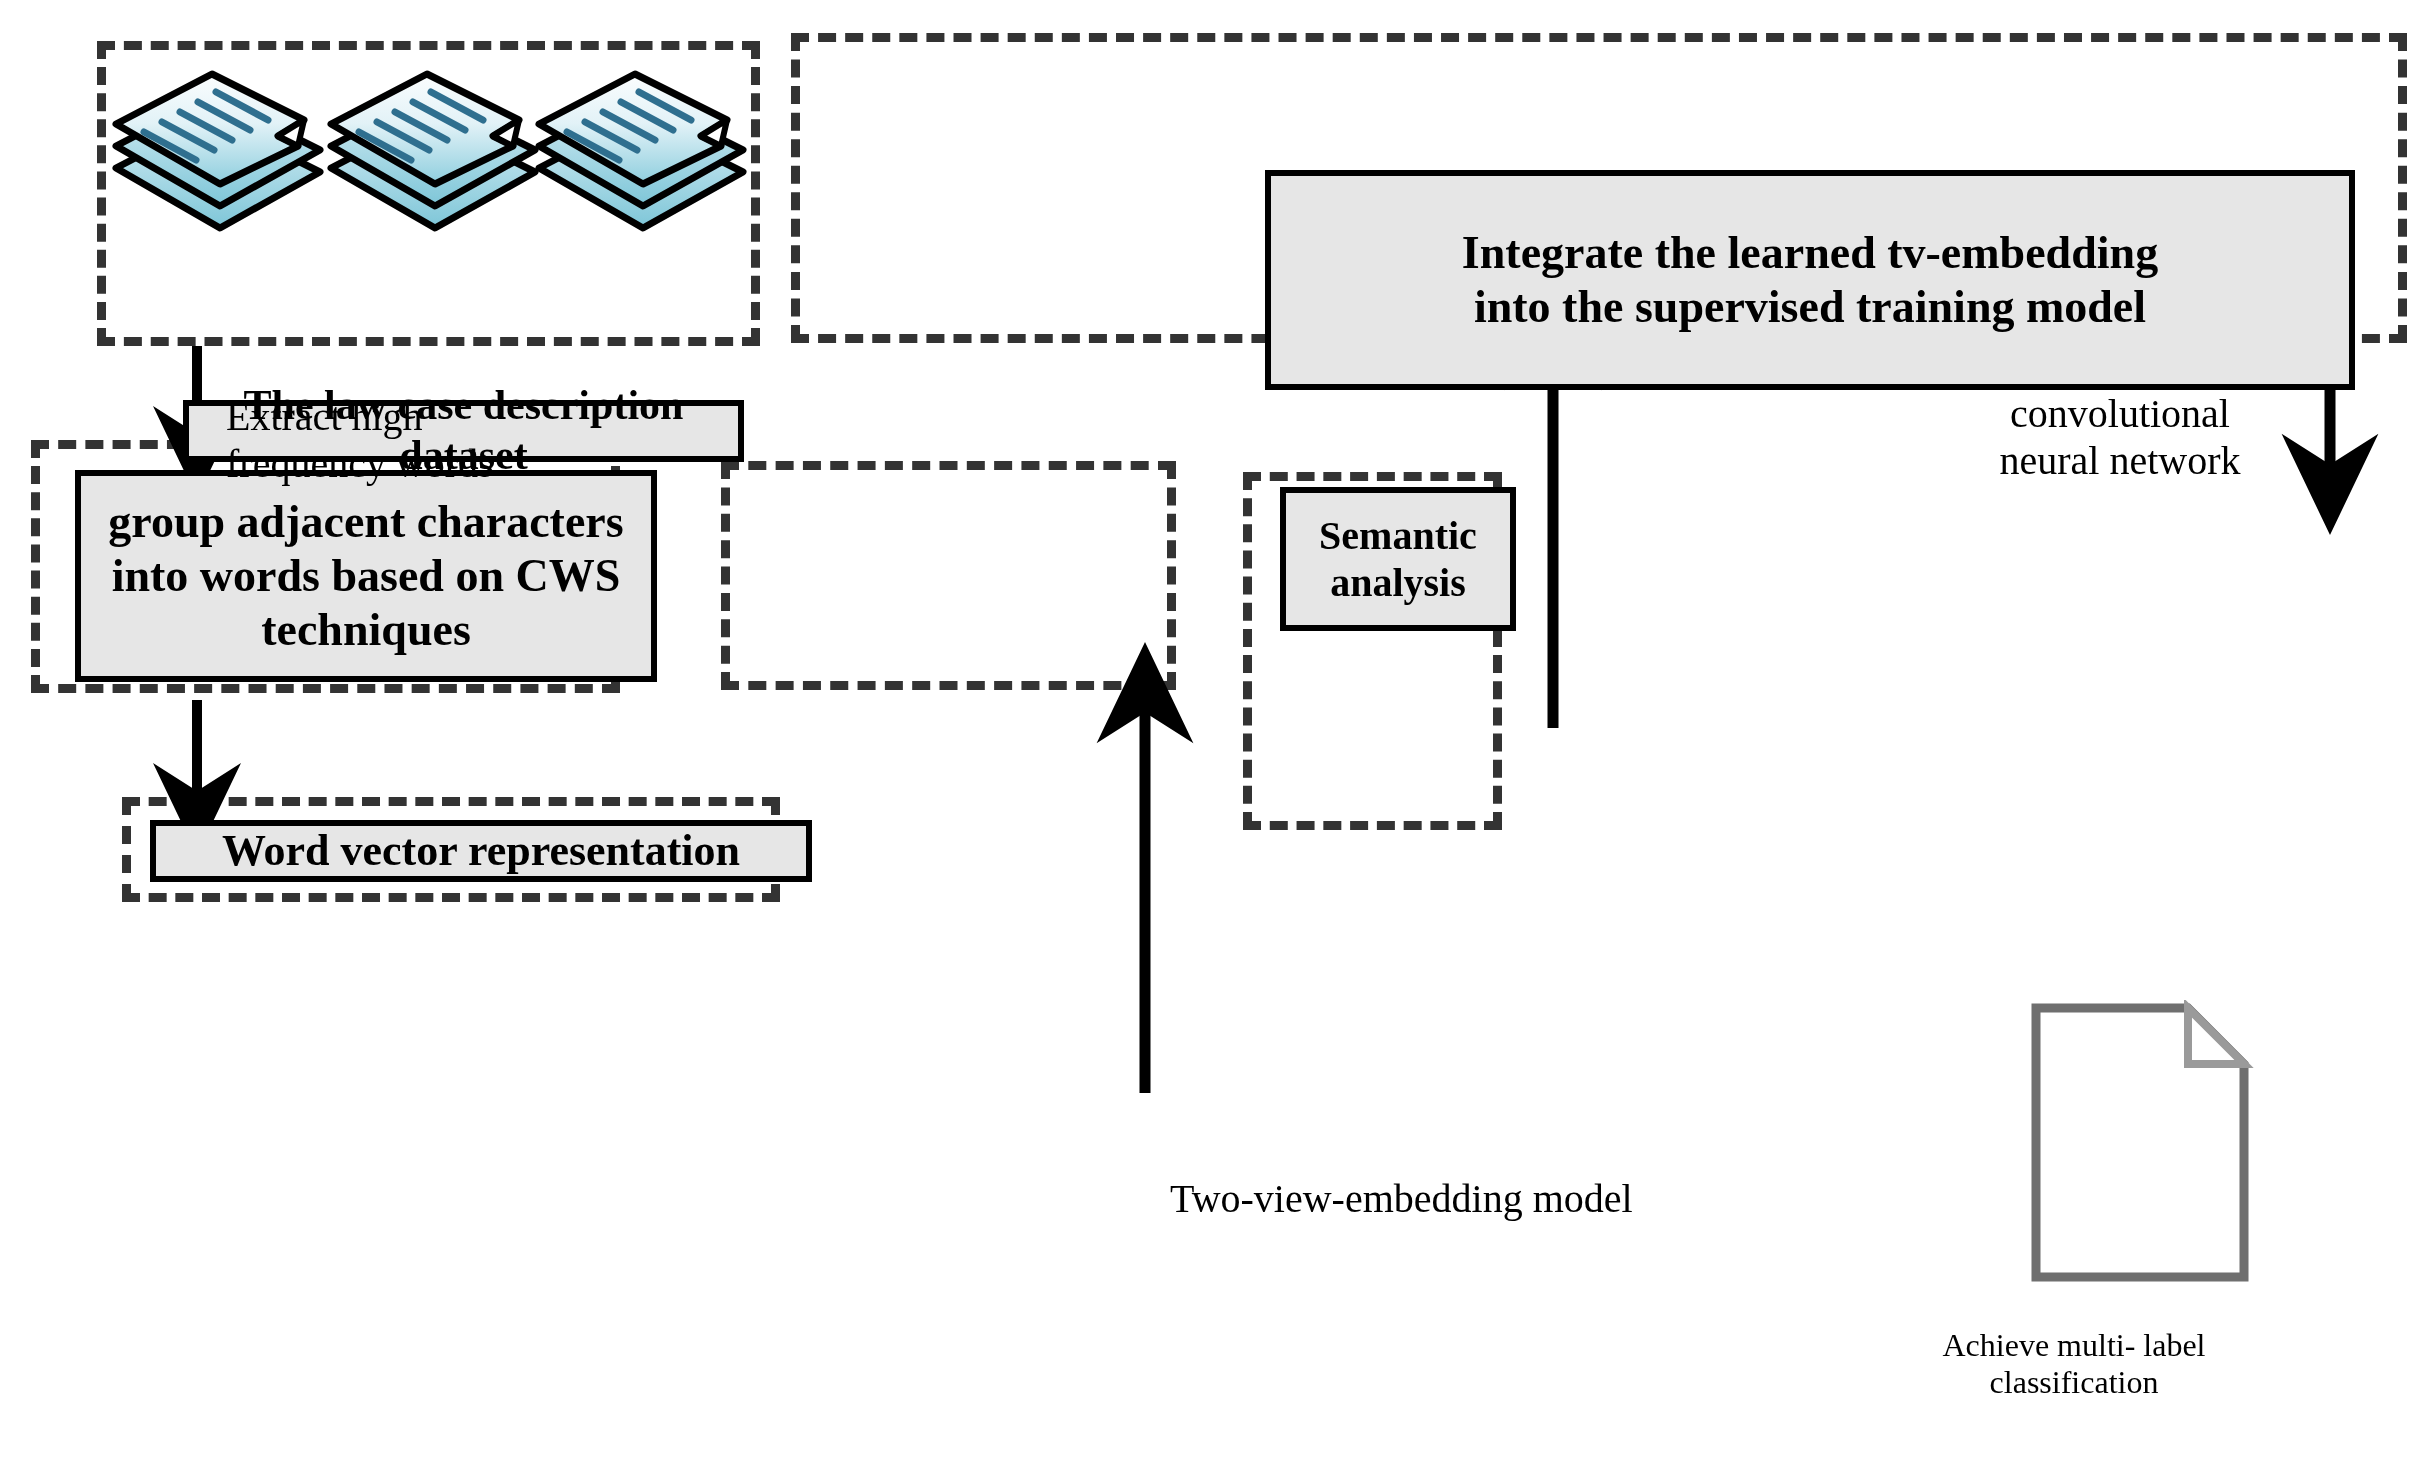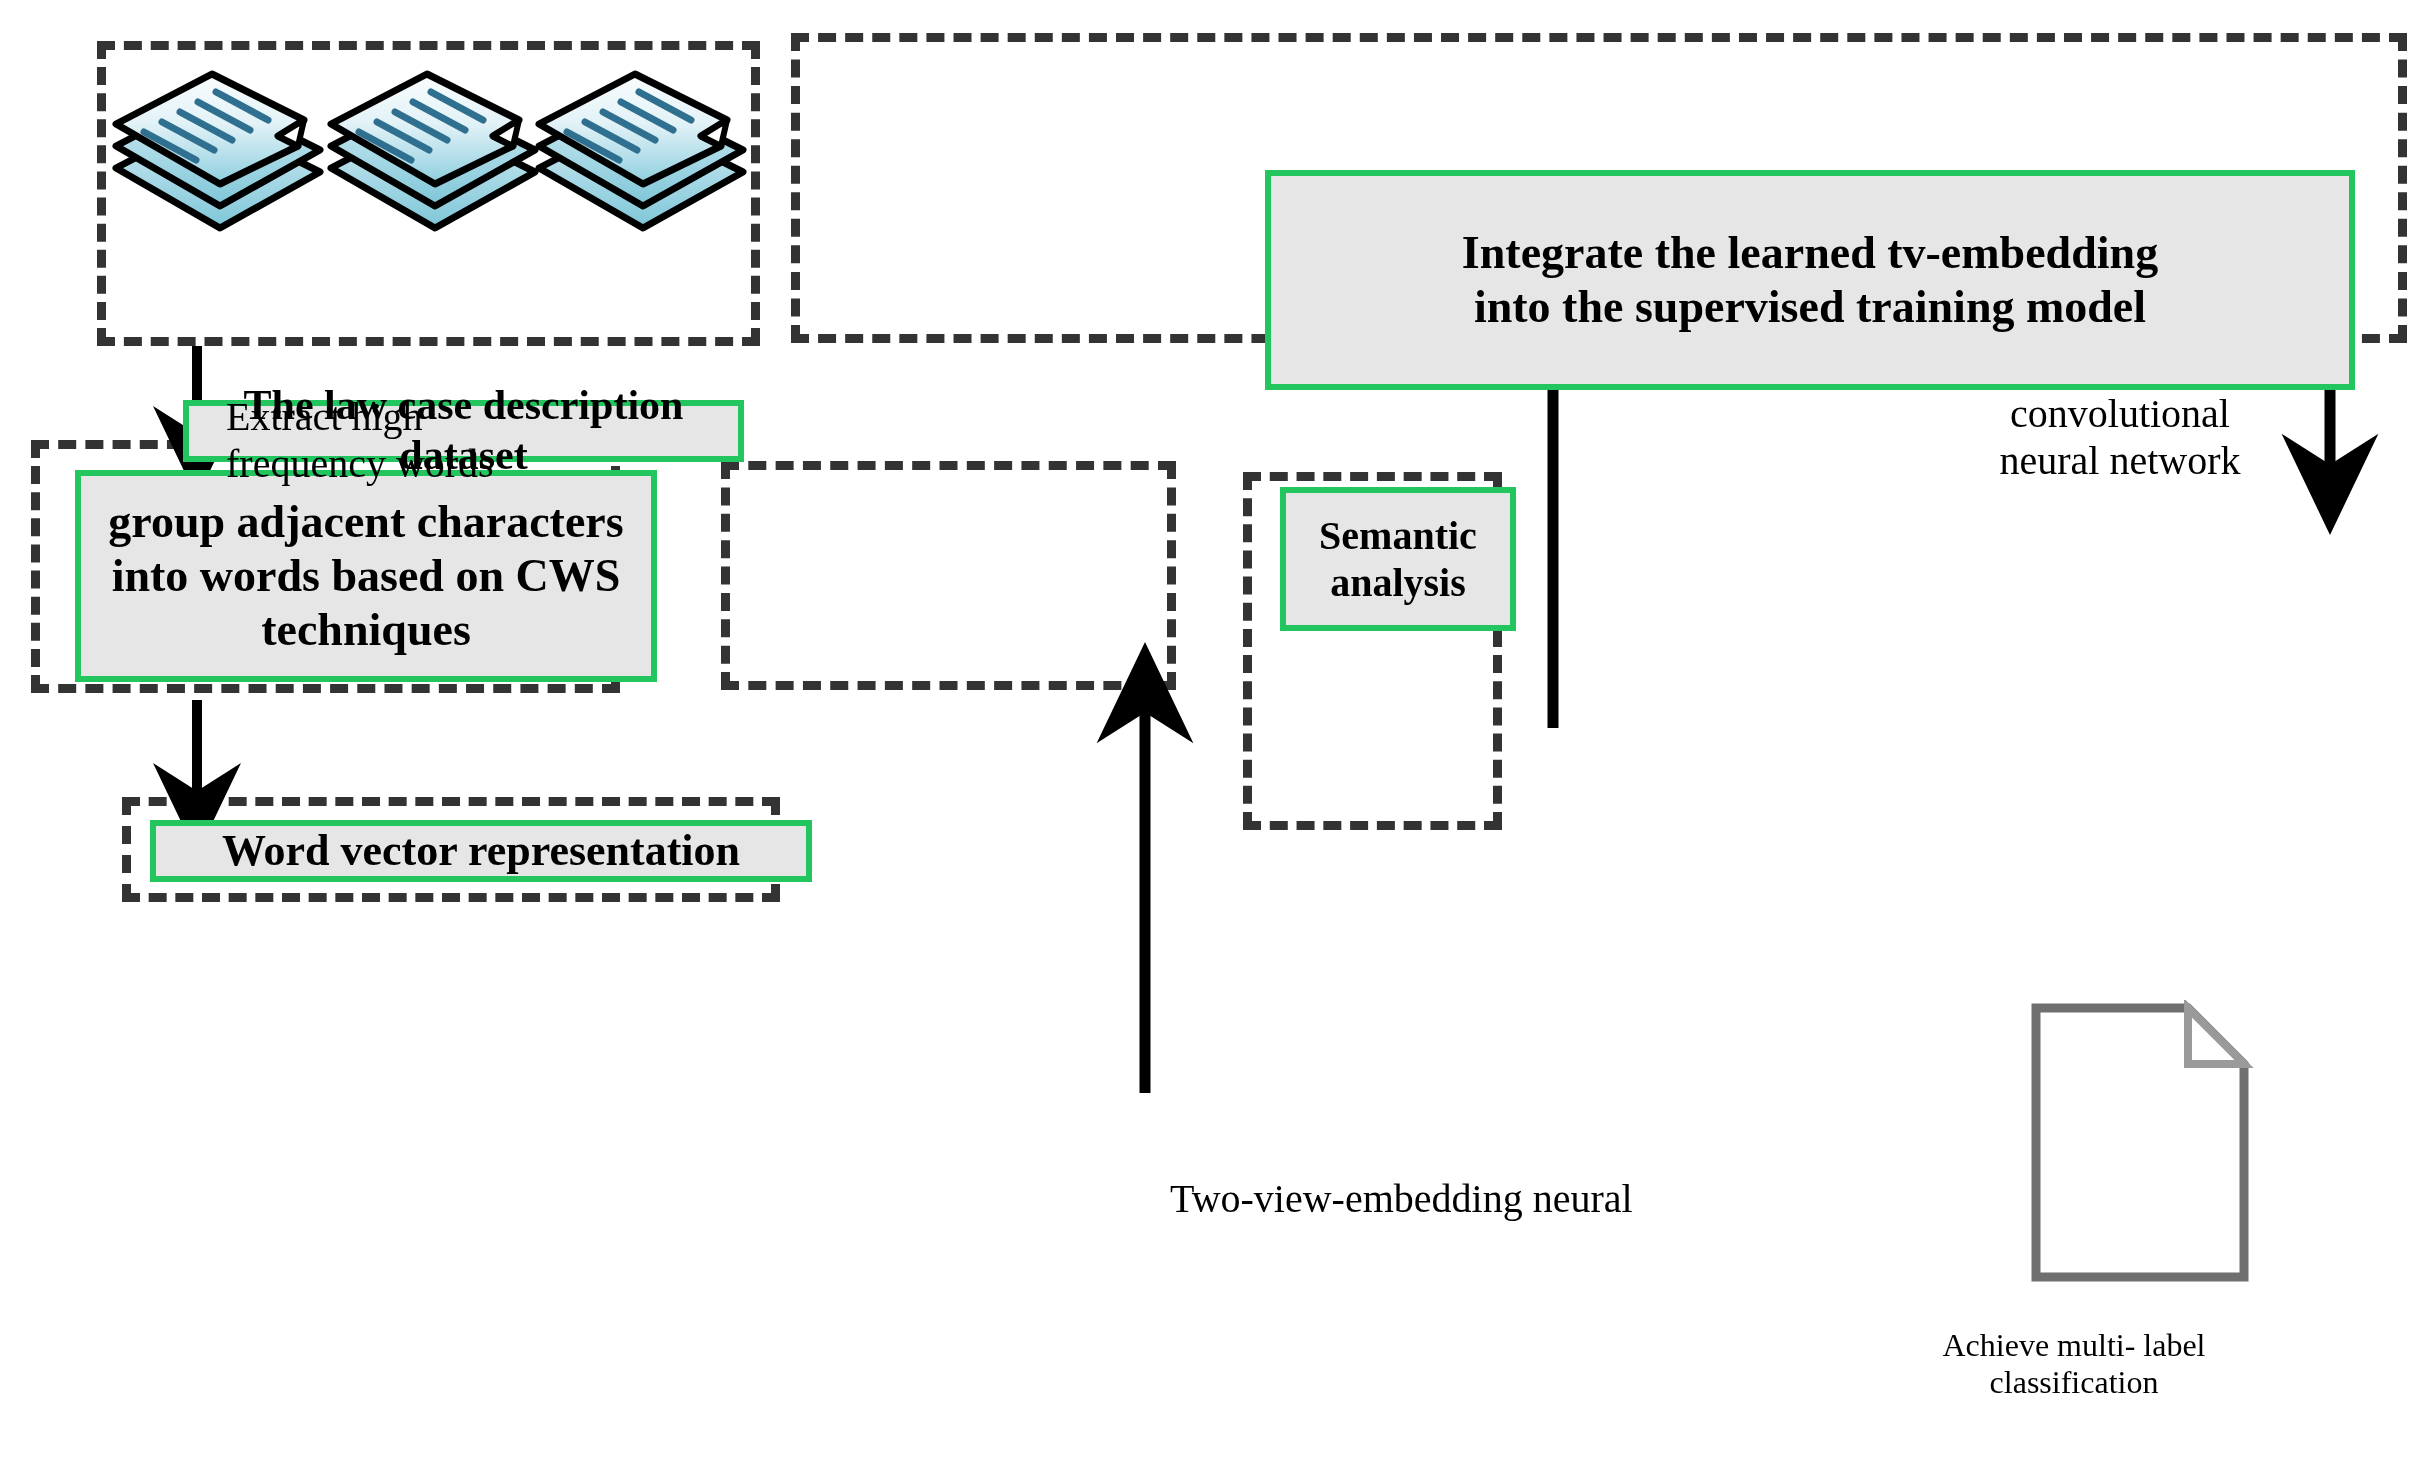--- a/index.html
+++ b/index.html
@@ -17,21 +17,21 @@
     position:absolute;
     border:9px dashed #333333;
     box-sizing:border-box;
     background:transparent;
   }
   
   .solidbox{
     position:absolute;
     box-sizing:border-box;
     background:#e6e6e6;
-    border:6px solid #22c55e;
+    border:6px solid #000000;
     display:flex;
     align-items:center;
     justify-content:center;
     text-align:center;
     font-weight:bold;
     color:#000000;
     line-height:1.18;
     padding:6px 14px;
   }
   .solidbox span{display:block;width:100%;}
@@ -233,21 +233,21 @@
 analysis</span>
   </div>
 
   <div class="edgelabel left" style="left:226px; top:348px; width:360px; font-size:40px;">
     <span>Extract high
 frequency words</span>
   </div>
 
 
   <div class="edgelabel left" style="left:1170px; top:1130px; width:680px; font-size:40px;">
-    <span>Two-view-embedding neural</span>
+    <span>Two-view-embedding model</span>
   </div>
 
   <div class="edgelabel" style="left:1940px; top:345px; width:360px; font-size:40px;">
     <span>convolutional
 neural network</span>
   </div>
 
   <div class="edgelabel" style="left:1849px; top:1290px; width:450px; font-size:32px;">
     <span>Achieve multi- label
 classification</span>

